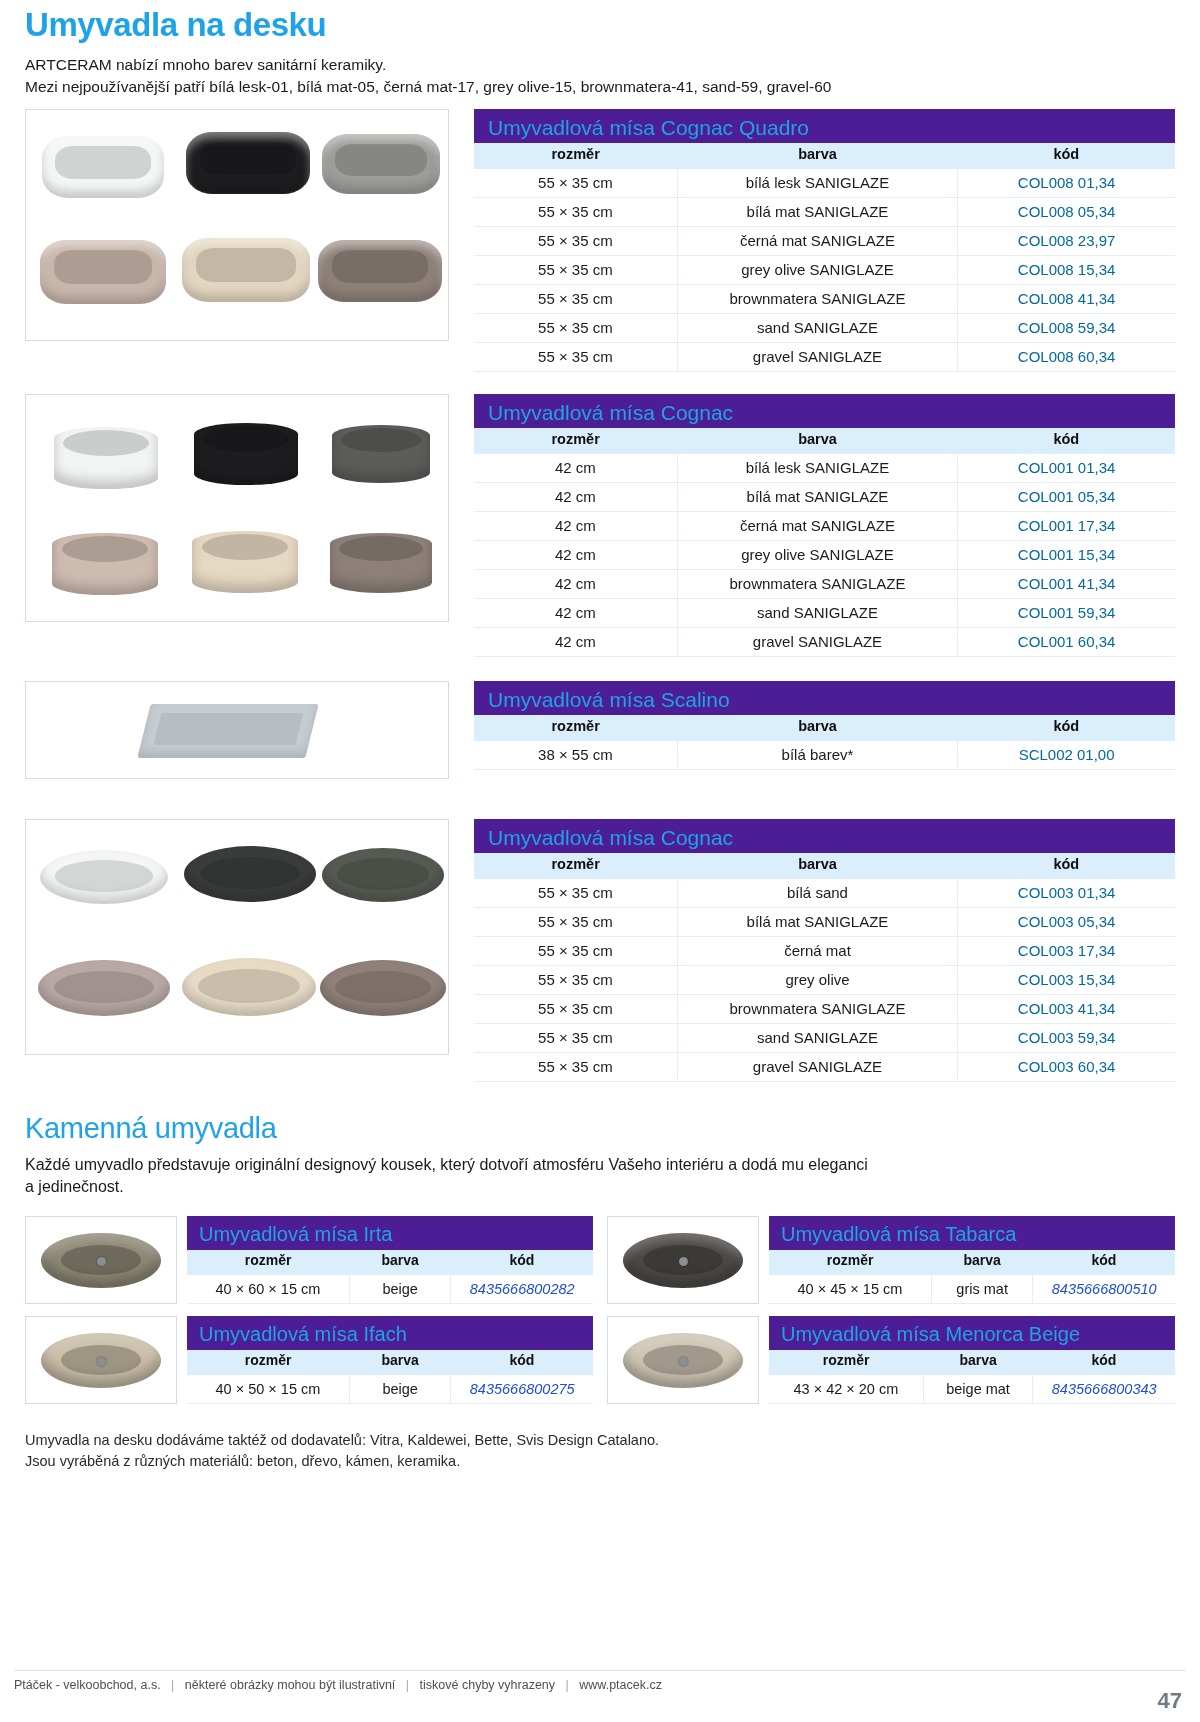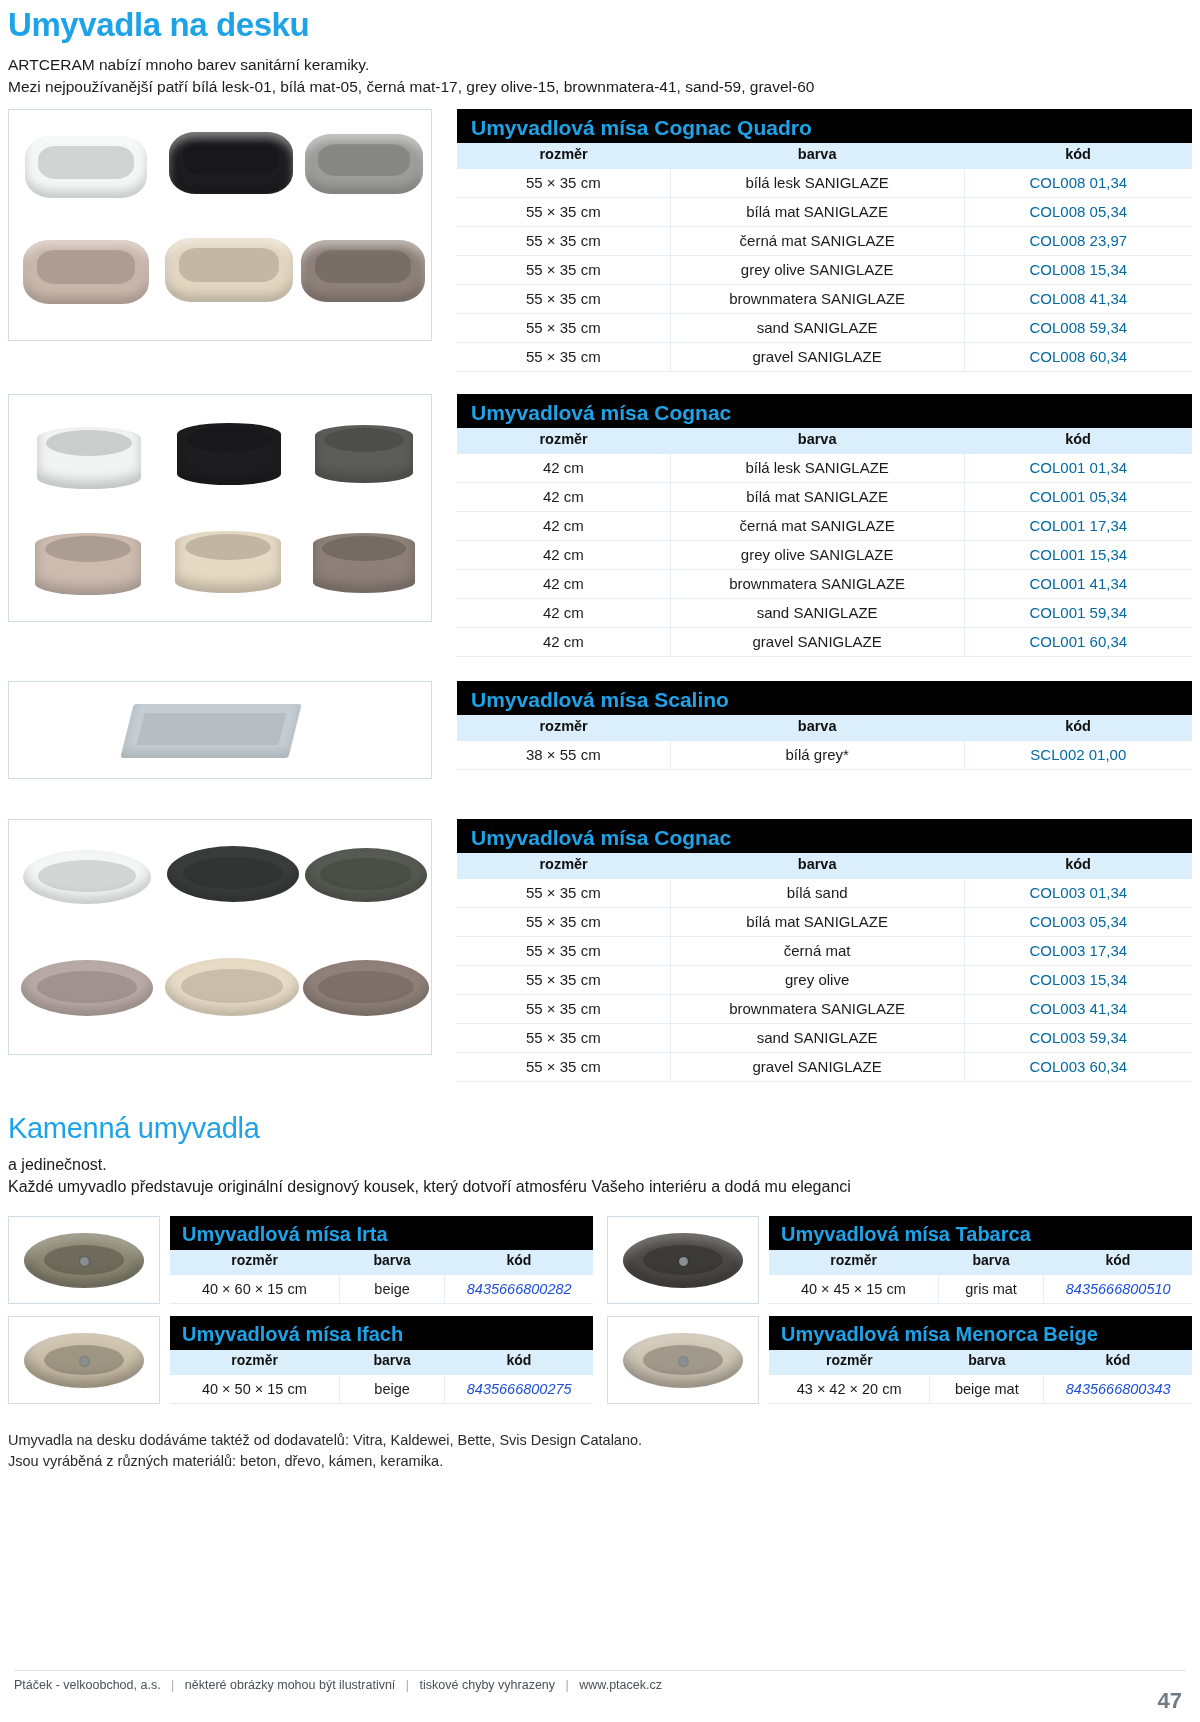--- a/index.html
+++ b/index.html
@@ -3,21 +3,21 @@
 <meta charset="utf-8">
 <style>
   * { box-sizing: border-box; margin: 0; padding: 0; }
   html, body {
     width: 1200px; height: 1722px;
     background: #ffffff;
     font-family: "Liberation Sans", sans-serif;
     color: #1a1a1a;
     overflow: hidden;
   }
-  .page { position: relative; width: 1200px; height: 1722px; padding: 0 8px; }
+  .page { position: relative; width: 1200px; height: 1722px; padding: 0 25px; }
 
   
   .h1 {
     font-size: 33px; font-weight: bold; color: #1FA3E8;
     letter-spacing: -0.4px; line-height: 1.05;
     padding-top: 8px;
   }
   .intro { margin-top: 11px; font-size: 15.5px; line-height: 1.45; color: #1b1b1b; }
   .intro div { white-space: nowrap; }
 
@@ -25,23 +25,23 @@
   .csec { display: flex; align-items: flex-start; gap: 0; margin-top: 10px; }
   .photo-box {
     border: 1px solid #cfdde6;
     background: #fff;
     flex: 0 0 auto;
     position: relative;
   }
   .tbl-wrap { flex: 1 1 auto; margin-left: 25px; }
 
   .tbl-title {
-    background: #000000;
+    background: #4c1d95;
     color: #1FA3E8;
-    font-size: 21px; font-weight: bold;
+    font-size: 21px; font-weight: normal;
     padding: 7px 0 3px 14px;
   }
   table.prod { width: 100%; border-collapse: collapse; table-layout: fixed; }
   table.prod th {
     background: #dbeefb;
     font-size: 14.5px; font-weight: bold; color: #101010;
     padding: 3px 0 7px 0; text-align: center;
   }
   table.prod td {
     font-size: 15px; color: #1b1b1b;
@@ -310,21 +310,21 @@
         <thead>
             <tr>
           <th>rozměr</th>
           <th>barva</th>
           <th>kód</th>
         </tr>
           </thead>
         <tbody>
           <tr>
               <td class="c1">38 × 55 cm</td>
-              <td class="c2">bílá grey*</td>
+              <td class="c2">bílá barev*</td>
               <td class="code">SCL002 01,00</td>
             </tr>
         </tbody>
       </table>
     </div>
   </div>
 
   <div class="csec" style="margin-top:40px;">
     <div class="photo-box" style="width:424px;height:236px;">
       <div class="shelf">
@@ -387,22 +387,22 @@
               <td class="c2">gravel SANIGLAZE</td>
               <td class="code">COL003 60,34</td>
             </tr>
         </tbody>
       </table>
     </div>
   </div>
 
   <div class="h2">Kamenná umyvadla</div>
   <div class="stone-intro">
+    <div>Každé umyvadlo představuje originální designový kousek, který dotvoří atmosféru Vašeho interiéru a dodá mu eleganci</div>
     <div>a jedinečnost.</div>
-    <div>Každé umyvadlo představuje originální designový kousek, který dotvoří atmosféru Vašeho interiéru a dodá mu eleganci</div>
   </div>
 
   <div class="stone-grid">
 
     <div class="stone-row">
 
       <div class="stone-card">
         <div class="stone-photo">
           <div class="stone-oval" style="background:#8f8a76;"></div>
           <div class="drain"></div>

